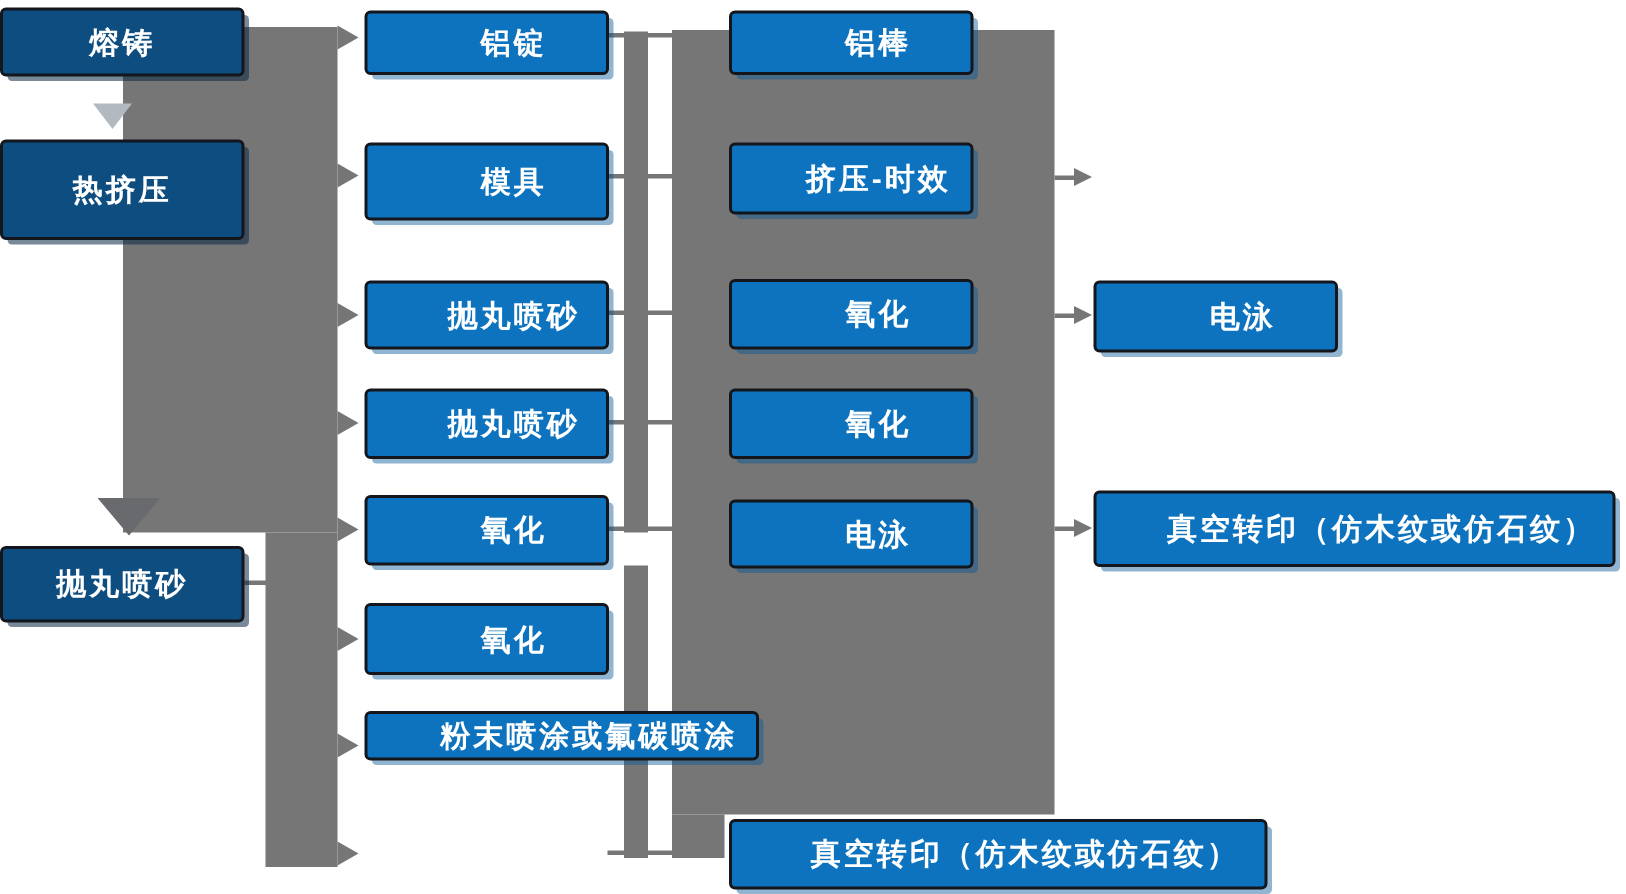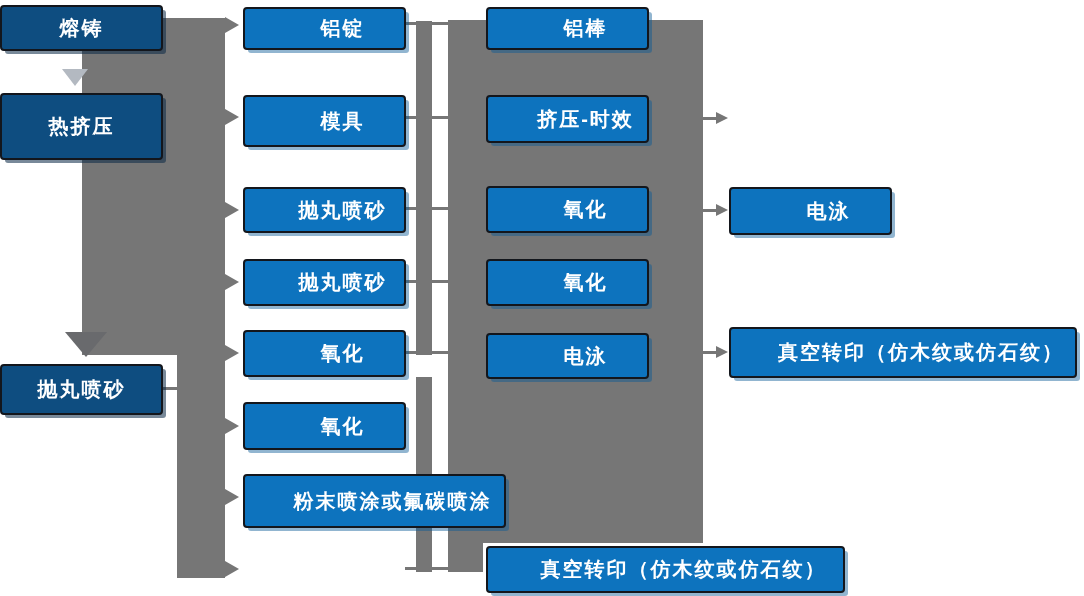--- a/index.html
+++ b/index.html
@@ -69,21 +69,21 @@
   <div class="node stage" style="left:0;top:5px;width:163px;height:46px">熔铸</div>
   <div class="node stage" style="left:0;top:93px;width:163px;height:67px">热挤压</div>
   <div class="node stage" style="left:0;top:364px;width:163px;height:51px">抛丸喷砂</div>
 
   <div class="node proc" style="left:243px;top:7px;width:163px;height:43px">铝锭</div>
   <div class="node proc" style="left:243px;top:95px;width:163px;height:52px">模具</div>
   <div class="node proc" style="left:243px;top:187px;width:163px;height:46px">抛丸喷砂</div>
   <div class="node proc" style="left:243px;top:259px;width:163px;height:47px">抛丸喷砂</div>
   <div class="node proc" style="left:243px;top:330px;width:163px;height:47px">氧化</div>
   <div class="node proc" style="left:243px;top:402px;width:163px;height:48px">氧化</div>
-  <div class="node proc" style="left:243px;top:474px;width:263px;height:54px">粉末喷涂或氟碳喷涂</div>
+  <div class="node proc" style="left:243px;top:474px;width:263px;height:33px">粉末喷涂或氟碳喷涂</div>
 
   <div class="node proc" style="left:486px;top:7px;width:163px;height:43px">铝棒</div>
   <div class="node proc" style="left:486px;top:95px;width:163px;height:48px">挤压-时效</div>
   <div class="node proc" style="left:486px;top:186px;width:163px;height:47px">氧化</div>
   <div class="node proc" style="left:486px;top:259px;width:163px;height:47px">氧化</div>
   <div class="node proc" style="left:486px;top:333px;width:163px;height:46px">电泳</div>
   <div class="node proc" style="left:486px;top:546px;width:359px;height:47px">真空转印（仿木纹或仿石纹）</div>
 
   <div class="node proc" style="left:729px;top:187px;width:163px;height:48px">电泳</div>
   <div class="node proc" style="left:729px;top:327px;width:348px;height:51px">真空转印（仿木纹或仿石纹）</div>

